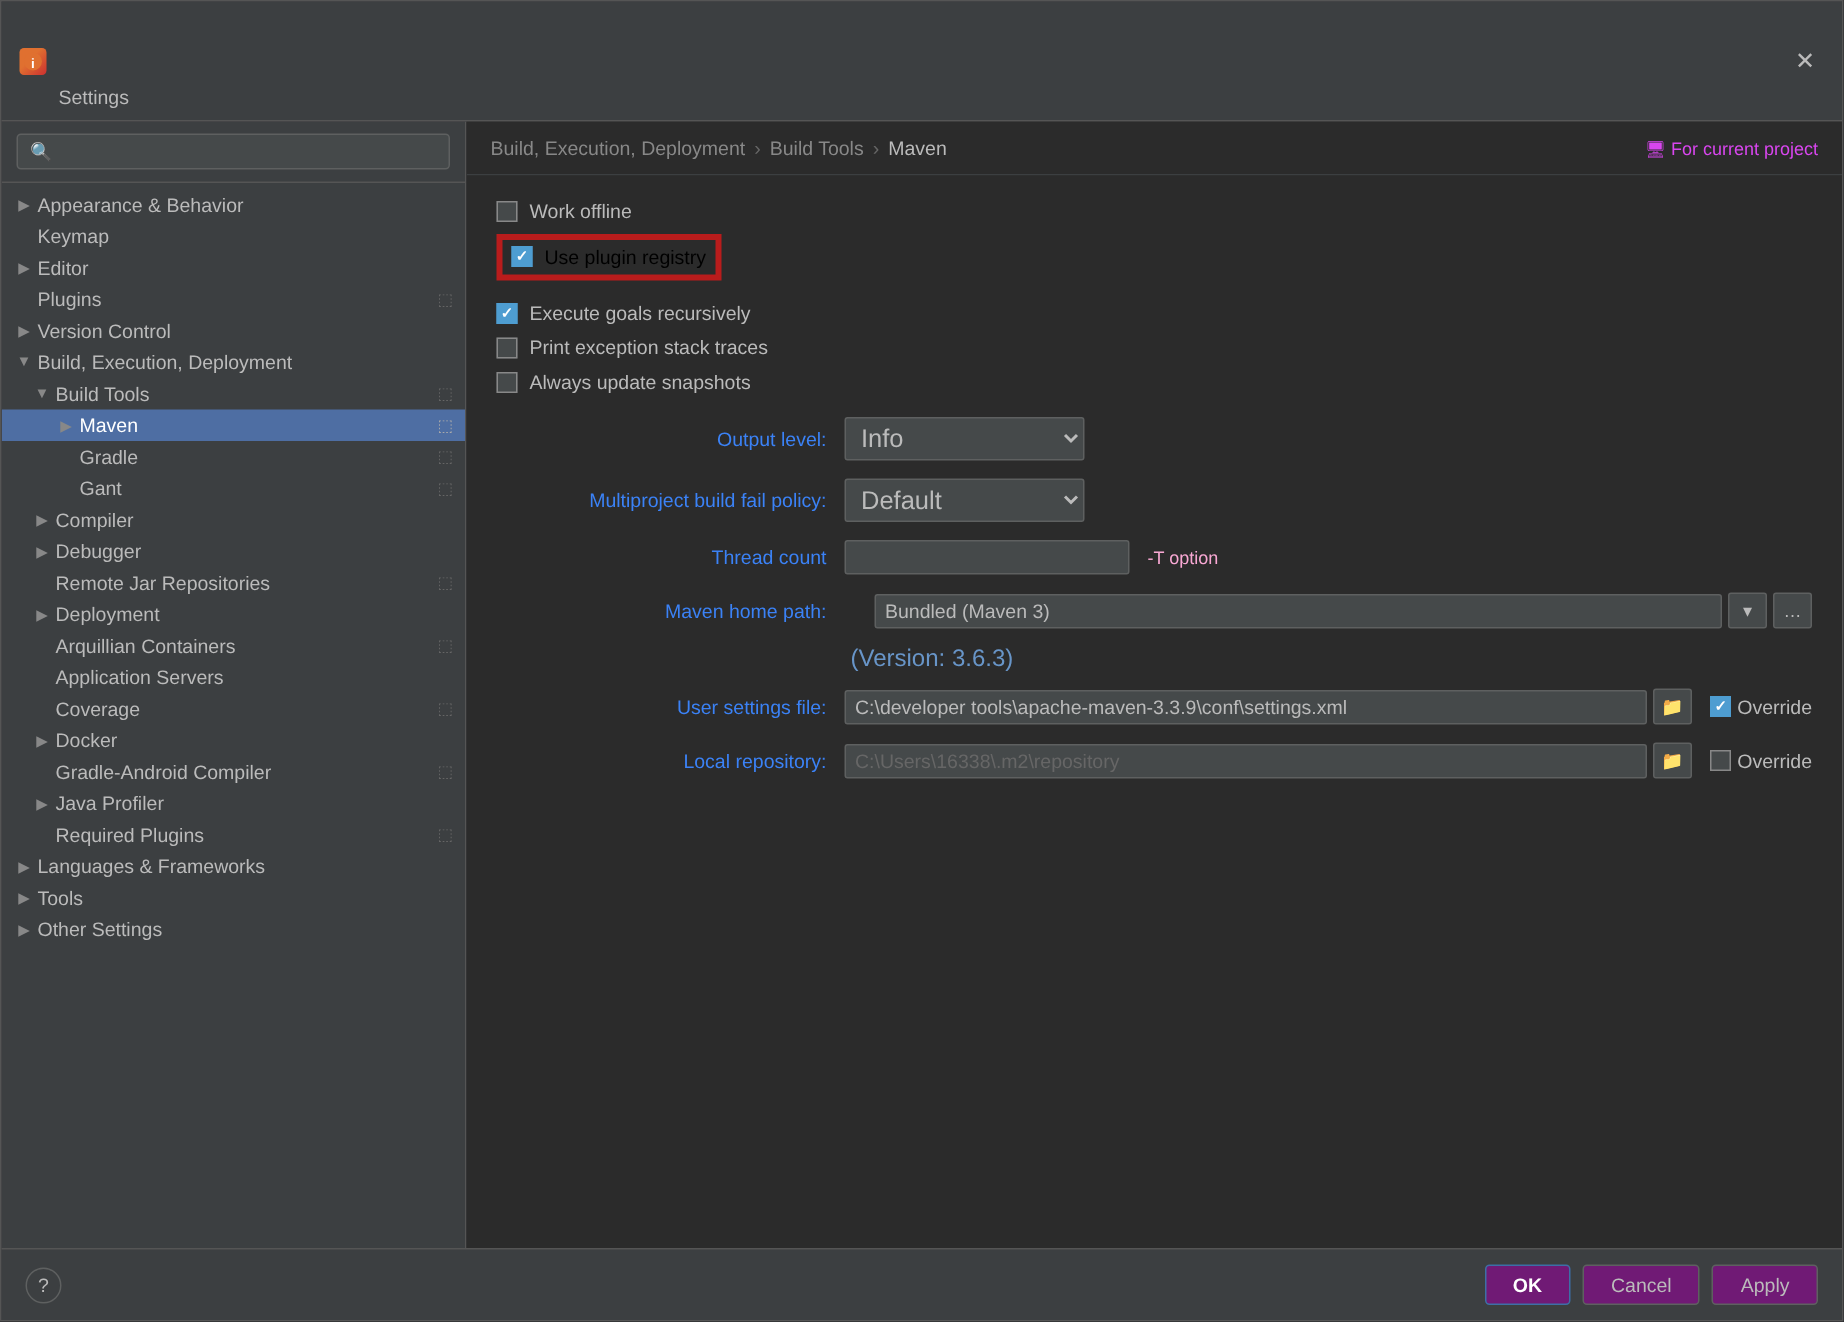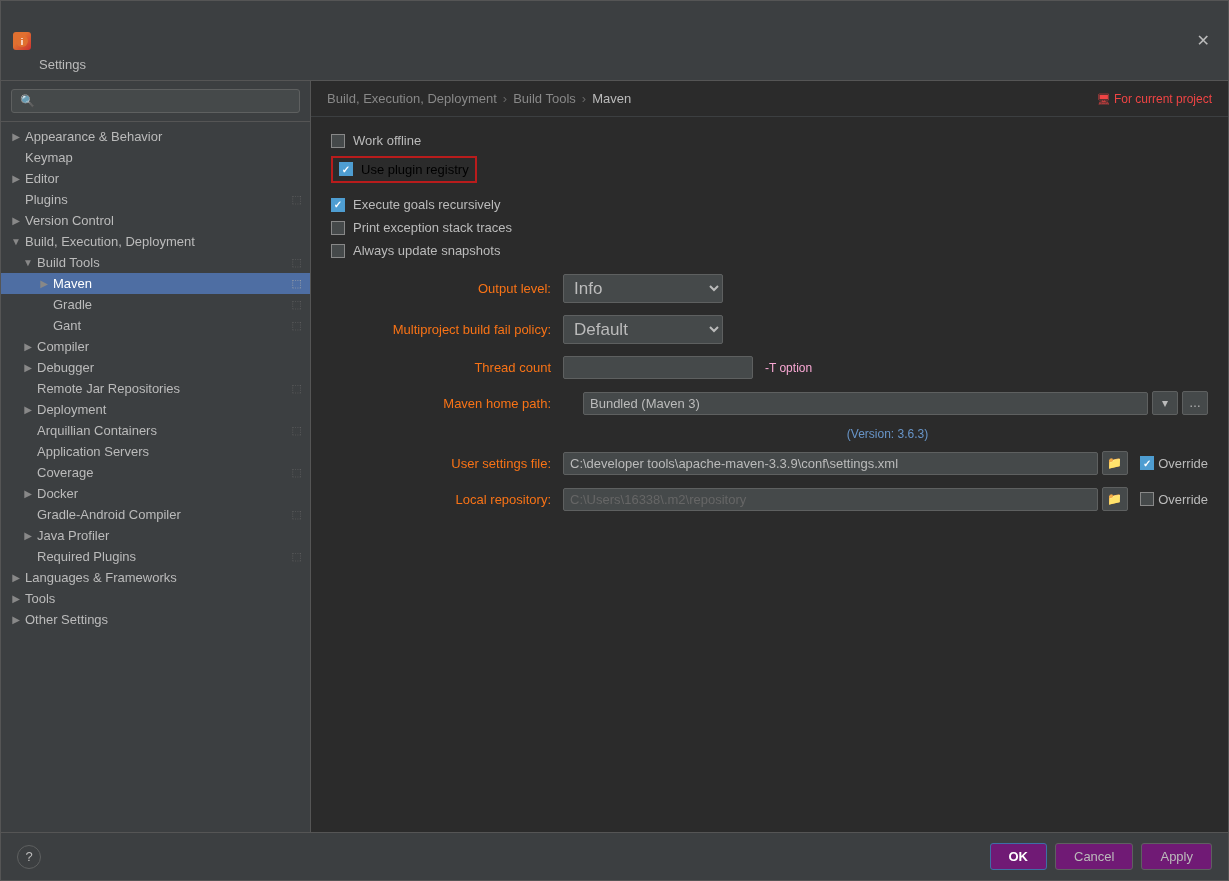--- a/index.html
+++ b/index.html
@@ -124,21 +124,21 @@
       gap: 6px;
       color: #888;
       font-size: 13px;
     }
     .breadcrumb-active {
       color: #bbb;
     }
     .breadcrumb-sep { color: #666; }
     .for-project {
       margin-left: auto;
-      color: #ef4444;
+      color: #d946ef;
       font-size: 12px;
       text-align: center;
     }
     .settings-content {
       flex: 1;
       padding: 16px 20px;
       overflow-y: auto;
       background: #2b2b2b;
     }
     
@@ -167,36 +167,36 @@
       background: #4e9dd1;
       border-color: #4e9dd1;
     }
     .cb.checked::after {
       content: '✓';
       color: white;
       font-size: 10px;
       font-weight: bold;
     }
     .highlight-box {
-      border: 2px solid #b91c1c;
+      border: 4px solid #b91c1c;
       padding: 4px 6px;
       display: inline-flex;
       align-items: flex-start;
       gap: 8px;
       margin-bottom: 6px;
     }
     
     .form-row {
       display: flex;
       align-items: center;
       margin-bottom: 12px;
       gap: 12px;
     }
     .form-label {
-      color: #f97316;
+      color: #3b82f6;
       font-size: 13px;
       min-width: 220px;
       text-align: right;
     }
     .form-select {
       background: #45494a;
       border: 1px solid #5e6060;
       border-radius: 2px;
       color: #bbb;
       padding: 3px 6px;
@@ -251,24 +251,23 @@
       background: #45494a;
       border: 1px solid #5e6060;
       border-radius: 2px;
       color: #bbb;
       padding: 3px 6px;
       font-size: 13px;
       flex: 1;
     }
     .version-text {
       color: #6895c8;
-      font-size: 12px;
+      font-size: 16px;
       margin-left: 236px;
       margin-bottom: 10px;
-      text-align: center;
     }
     .override-cb {
       display: flex;
       align-items: center;
       gap: 4px;
       color: #bbb;
       font-size: 13px;
     }
     .override-cb-box {
       width: 14px; height: 14px;

